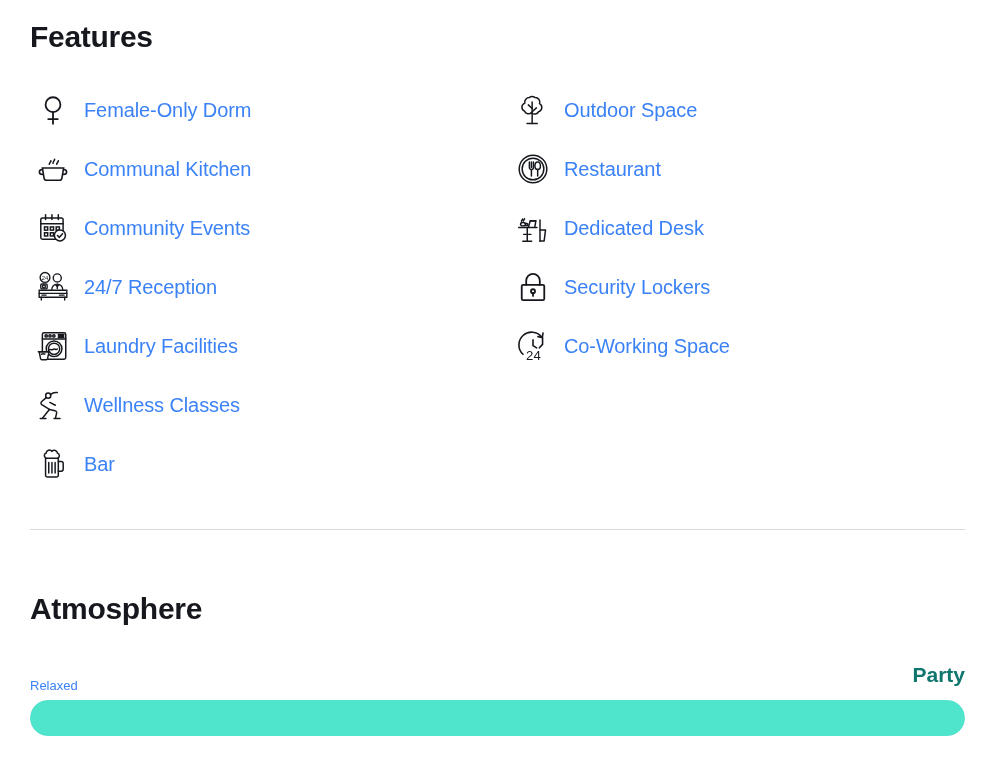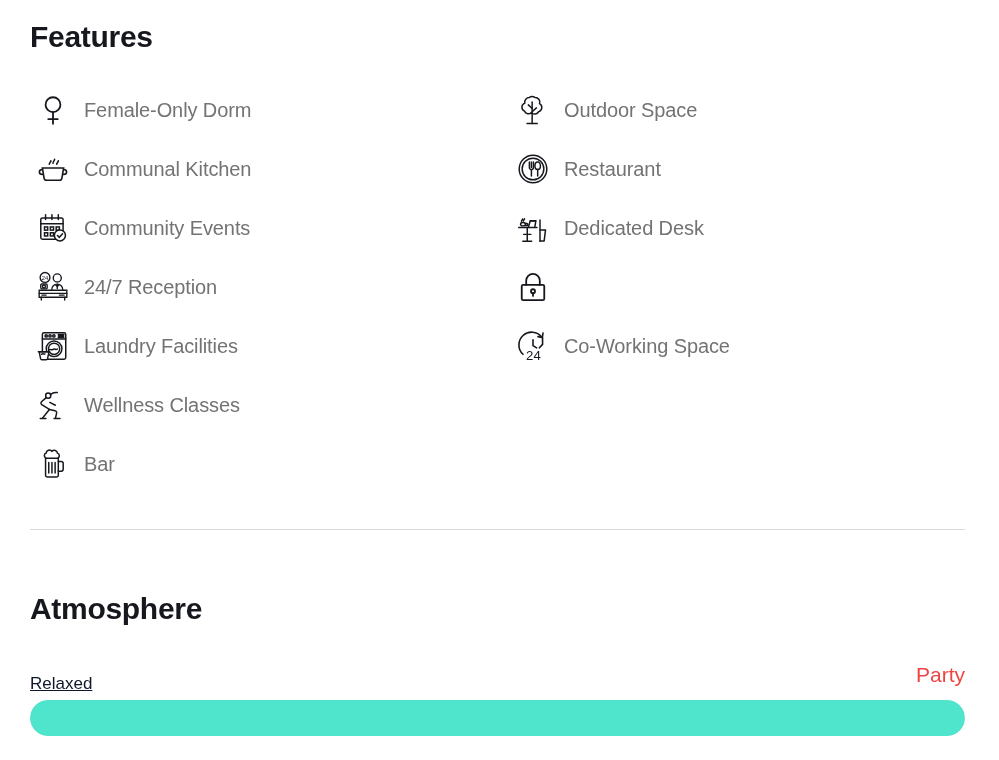--- a/index.html
+++ b/index.html
@@ -61,21 +61,21 @@
     justify-content: flex-end;
   }
   .feature-icon svg {
     width: 34px;
     height: 34px;
     display: block;
   }
   .feature-label {
     font-size: 20px;
     font-weight: 400;
-    color: #737373;
+    color: #3b82f6;
     letter-spacing: -0.1px;
     margin-left: 14px;
     white-space: nowrap;
     line-height: 1.2;
   }
   .feature-row.empty .feature-icon,
   .feature-row.empty .feature-label { visibility: hidden; }
 
   
   .divider {
@@ -92,33 +92,32 @@
     position: absolute;
     left: 30px;
     top: 656px;
     width: 935px;
     height: 36px;
   }
   .atmo-label-left {
     position: absolute;
     left: 0;
     bottom: 0;
-    font-size: 17px;
+    font-size: 13px;
     font-weight: 400;
-    color: #0f172a;
+    color: #3b82f6;
     line-height: 1;
-    text-decoration: underline;
   }
   .atmo-label-right {
     position: absolute;
     right: 0;
     bottom: 7px;
     font-size: 21px;
-    font-weight: 400;
-    color: #ef4444;
+    font-weight: 700;
+    color: #0f766e;
     line-height: 1;
   }
   .atmo-track {
     position: absolute;
     left: 30px;
     top: 700px;
     width: 935px;
     height: 36px;
     border-radius: 18px;
     background: #e8eaed;
@@ -292,20 +291,21 @@
 
     <div class="feature-row">
       <span class="feature-icon">
         <svg viewBox="0 0 32 32" fill="none" stroke="#16181d" stroke-width="1.7" stroke-linecap="round">
           <rect x="5.4" y="14" width="21.2" height="14.4" rx="1.4"></rect>
           <path d="M9.6 14V10a6.4 6.4 0 0112.8 0v4"></path>
           <circle cx="16" cy="20" r="1.9"></circle>
           <path d="M16 21.8v2.6"></path>
         </svg>
       </span>
+      <span class="feature-label">Security Lockers</span>
     </div>
 
     <div class="feature-row">
       <span class="feature-icon">
         <svg viewBox="0 0 32 32" fill="none" stroke="#16181d" stroke-width="1.5" stroke-linecap="round">
           <path d="M24.2 7.6A12 12 0 106.6 23.8"></path>
           <path d="M20.6 7.2l4.2.8.6-4.2"></path>
           <path d="M25 8.2v6.3l-3 3.2"></path>
           <path d="M16 10.2v5.4l3.4 2.2"></path>
           <text x="16.4" y="29.4" font-size="12.4" fill="#16181d" stroke="none" text-anchor="middle" font-family="Liberation Sans, sans-serif">24</text>

